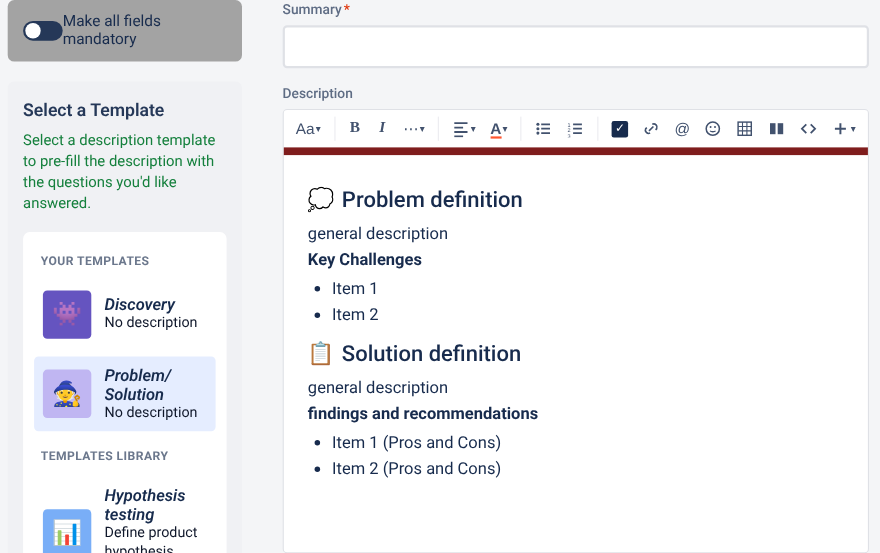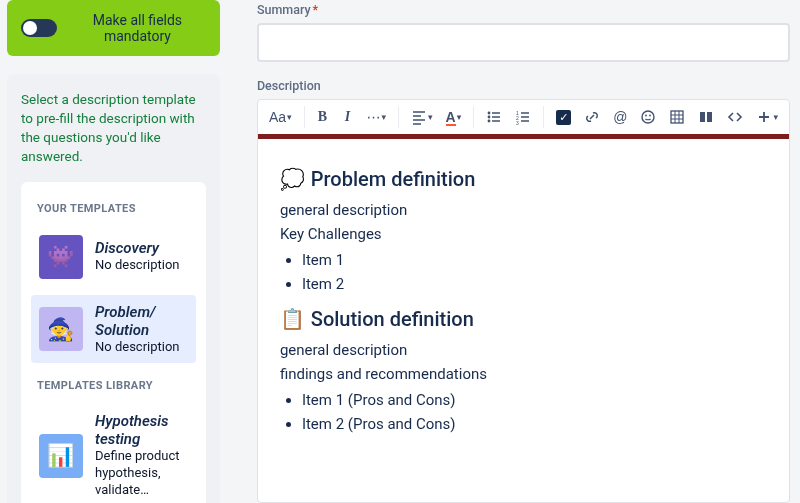--- a/index.html
+++ b/index.html
@@ -13,27 +13,25 @@
     overflow: hidden;
   }
   .left {
     width: 290px;
     padding: 0 7px 0 7px;
     display: flex;
     flex-direction: column;
     gap: 18px;
   }
   .toggle-card {
-    background: #84cc16;
+    background: #a3a3a3;
     border-radius: 6px;
     padding: 12px 14px;
     display: flex;
     align-items: center;
-    gap: 12px;
-    text-align: center;
   }
   .toggle {
     width: 36px;
     height: 18px;
     border-radius: 10px;
     background: #253858;
     position: relative;
     flex: 0 0 36px;
   }
   .toggle::after {
@@ -124,21 +122,21 @@
     border: 1px solid #dfe1e6;
     border-radius: 4px;
     background: #fff;
     display: flex;
     flex-direction: column;
     height: 420px;
   }
   .toolbar {
     display: flex;
     align-items: center;
-    border-bottom: 5px solid #7f1d1d;
+    border-bottom: 7px solid #7f1d1d;
     padding: 4px 6px;
     gap: 3px;
     flex-wrap: nowrap;
   }
   .tbtn {
     background: none;
     border: none;
     padding: 4px 5px;
     font-size: 14px;
     color: #42526e;
@@ -165,41 +163,42 @@
   .editor-body h3 {
     font-size: 20px;
     font-weight: 500;
     color: #172b4d;
     margin: 14px 0 10px 0;
     display: flex;
     align-items: center;
     gap: 6px;
   }
   .editor-body p { margin: 6px 0; font-size: 15px; }
-  .editor-body strong { font-weight: 400; }
+  .editor-body strong { font-weight: 700; }
   .editor-body ul { margin: 8px 0 12px 22px; }
   .editor-body li { margin: 6px 0; font-size: 15px; }
   .checkbox-icon {
     width: 15px; height: 15px; background: #172b4d; border-radius: 2px;
     display: inline-flex; align-items: center; justify-content: center;
   }
   .checkbox-icon::after { content: "✓"; color: #fff; font-size: 11px; line-height: 1;}
   .color-A { position: relative; font-weight: 600; }
   .color-A::after { content:""; position:absolute; left:0; right:0; bottom:-1px; height:2px; background:#ff5630;}
 </style>
 </head>
 <body>
 
 <div class="left">
   <div class="toggle-card">
     <div class="toggle"></div>
     <div class="toggle-label">Make all fields mandatory</div>
   </div>
 
   <div class="template-panel">
+    <h2>Select a Template</h2>
     <p class="subtitle">Select a description template to pre-fill the description with the questions you'd like answered.</p>
 
     <div class="template-list">
       <div class="section-label">YOUR TEMPLATES</div>
 
       <div class="tpl">
         <div class="icon" style="background:#6554c0">👾</div>
         <div class="meta">
           <span class="name">Discovery</span>
           <span class="desc">No description</span>

